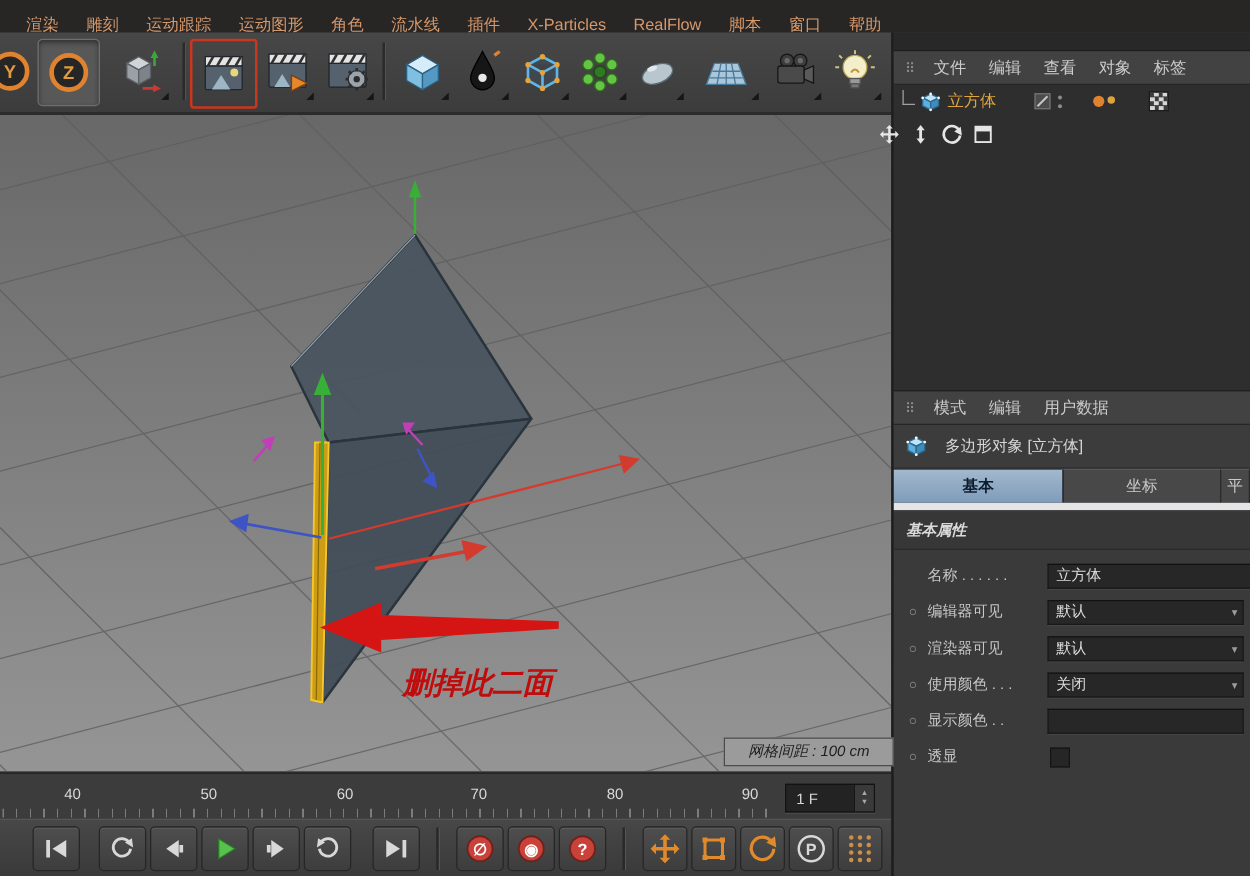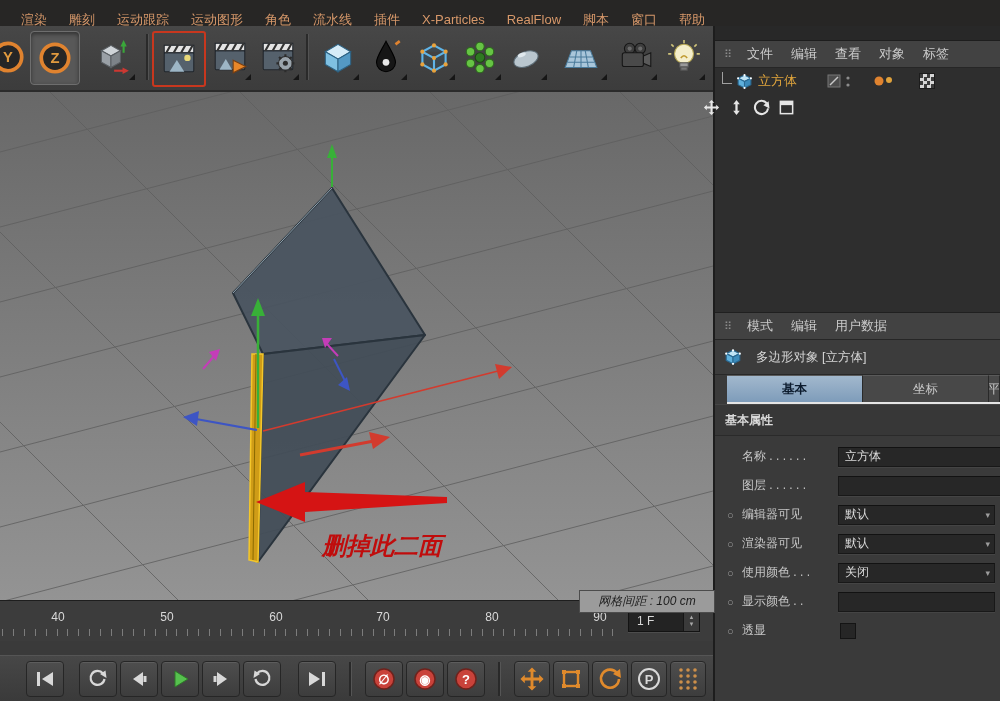--- a/index.html
+++ b/index.html
@@ -26,21 +26,21 @@
   
   .viewport{position:absolute;left:0;top:90px;width:805px;height:525px;overflow:hidden;
             background:linear-gradient(#686868,#959595);border-top:2px solid #2b2b2b;font-style:italic;}
   .vnav{position:absolute;top:6px;right:10px;display:flex;gap:7px;z-index:5;}
   .vnav .nbtn{width:18px;height:18px;display:flex;align-items:center;justify-content:center;opacity:.95;}
   .grid-badge{position:absolute;left:563px;top:498px;width:134px;height:21px;background:#9b9b9b;
               border:1px solid #4c4c4c;color:#1d1d1d;font-size:12px;display:flex;align-items:center;
               justify-content:center;z-index:5;margin-left:16px;}
 
   
-  .timeline{position:absolute;left:0;top:600px;width:713px;height:40px;background:#3c3c3c;
+  .timeline{position:absolute;left:0;top:618px;width:713px;height:40px;background:#3c3c3c;
             border-top:1px solid #1e1e1e;}
   .ruler{position:absolute;left:0;top:0;width:620px;height:40px;}
   .tick-num{position:absolute;top:9px;width:26px;text-align:center;color:#d9d9d9;font-size:12px;}
   .tick-strip{position:absolute;left:2px;bottom:5px;width:612px;height:7px;opacity:.65;
       background:repeating-linear-gradient(90deg,#9f9f9f 0 1px,transparent 1px 10.9px);}
   .frame-field{position:absolute;left:628px;top:8px;width:72px;height:23px;background:#232323;
       border:1px solid #131313;box-shadow:0 1px 0 #4d4d4d;display:flex;align-items:center;box-sizing:border-box;}
   .frame-field .fval{flex:1;color:#d8d8d8;font-size:12px;padding-left:8px;}
   .spin{width:15px;height:100%;display:flex;flex-direction:column;align-items:center;justify-content:center;
       background:#3a3a3a;border-left:1px solid #161616;}
@@ -69,28 +69,28 @@
   .obj-row{height:26px;display:flex;align-items:center;padding-left:7px;}
   .elbow{width:9px;height:11px;border-left:1px solid #a0a0a0;border-bottom:1px solid #a0a0a0;
          margin-right:4px;margin-top:-6px;}
   .obj-name{color:#dfa43c;font-size:13px;margin-left:5px;}
   .omicons{display:flex;align-items:center;}
   .checker{width:14px;height:14px;border:1px solid #1c1c1c;margin-left:24px;
       background:repeating-conic-gradient(#d6d6d6 0 25%,#3c3c3c 0 50%) 0 0/7px 7px;}
 
   .am-title{height:34px;background:#3c3c3c;border-bottom:1px solid #282828;display:flex;
             align-items:center;padding-left:9px;gap:14px;color:#d6d6d6;font-size:12.5px;}
-  .am-tabs{height:27px;display:flex;background:#0f172a;border-bottom:2px solid #e5e5e5;margin-left:12px;}
+  .am-tabs{height:27px;display:flex;background:#0f172a;border-bottom:6px solid #e5e5e5;}
   .tab{width:136px;flex:none;display:flex;align-items:center;justify-content:center;
        background:#484848;border-right:1px solid #292929;border-top:1px solid #5a5a5a;
        color:#c9c9c9;font-size:12.5px;box-sizing:border-box;}
   .tab.t2{width:126px;} .tab.t3{flex:1;overflow:hidden;}
   .tab.selected{background:linear-gradient(#a2b8cd,#7e9cba);color:#0c1b2d;font-weight:bold;}
   .am-section{height:30px;background:#373737;border-bottom:1px solid #2a2a2a;border-top:1px solid #454545;
-              display:flex;align-items:center;padding-left:10px;color:#dadada;font-size:12px;font-weight:bold;}
+              display:flex;align-items:center;padding-left:10px;color:#dadada;font-size:12px;font-weight:bold;font-style:italic;}
   .am-rows{position:relative;background:#3a3a3a;padding-top:6px;}
   .arow{height:29px;display:flex;align-items:center;padding-left:12px;}
   .radio{width:15px;color:#9b9b9b;font-size:11px;flex:none;}
   .alabel{width:96px;flex:none;color:#c6c6c6;font-size:12px;white-space:nowrap;overflow:hidden;}
   .afield{flex:1;margin-right:5px;height:20px;background:#272727;border:1px solid #181818;
           border-top-color:#121212;color:#dcdcdc;font-size:12px;padding:0 6px;box-sizing:border-box;
           box-shadow:0 1px 0 rgba(255,255,255,.05);font-family:"Liberation Sans",sans-serif;}
   .dd{display:flex;align-items:center;position:relative;}
   .dd .dda{position:absolute;right:4px;top:4px;color:#9c9c9c;font-size:9px;}
   .checkbox{width:14px;height:14px;background:#262626;border:1px solid #141414;margin-left:2px;}
@@ -541,25 +541,20 @@
     </div>
     <div class="am-section">基本属性</div>
 
     <div class="am-rows">
       <div class="arow">
         <span class="radio"></span>
         <span class="alabel">名称 . . . . . .</span>
         <input class="afield" value="立方体" style="">
       </div>
       <div class="arow">
-        <span class="radio"></span>
-        <span class="alabel">图层 . . . . . .</span>
-        <input class="afield" value="" style="">
-      </div>
-      <div class="arow">
         <span class="radio">○</span>
         <span class="alabel">编辑器可见</span>
         <div class="afield dd">
           <span>默认</span>
           <span class="dda">▾</span>
         </div>
       </div>
       <div class="arow">
         <span class="radio">○</span>
         <span class="alabel">渲染器可见</span>

